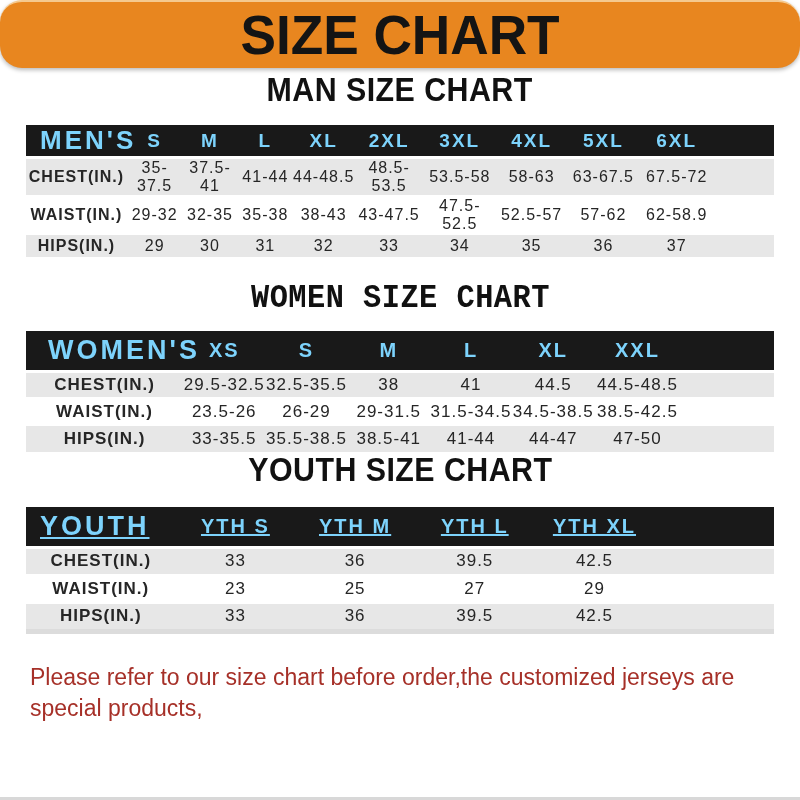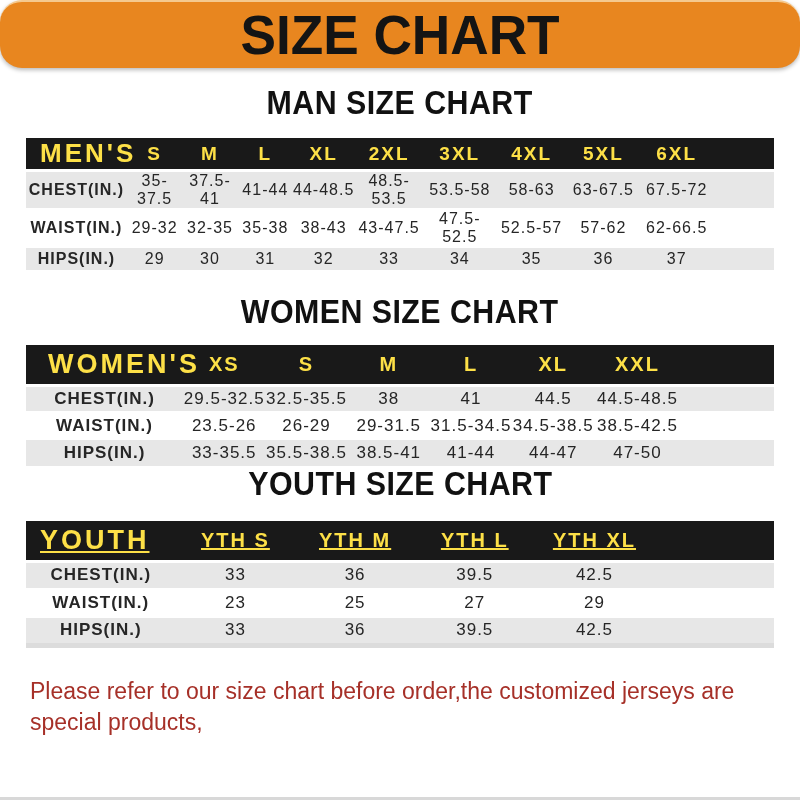--- a/index.html
+++ b/index.html
@@ -26,32 +26,32 @@
   .banner-title{
     display:inline-block;transform:scaleX(.95);transform-origin:center;
     font-size:56px;font-weight:700;letter-spacing:0px;color:#141414;line-height:1;
   }
   
   h2{margin:0;text-align:center;line-height:36px;}
   h2 .condense{
     display:inline-block;transform:scaleX(.92);transform-origin:center;
     font-size:33px;font-weight:700;letter-spacing:0.5px;color:#111;
   }
-  #sec-men h2{margin-top:17px;}
-  #sec-women h2{margin-top:24px;}
+  #sec-men h2{margin-top:4px;}
+  #sec-women h2{margin-top:24px;font-family:Liberation Mono, monospace;}
   #sec-youth h2{}
   
   table.sizetable{
     width:748px;margin:0 auto;border-collapse:collapse;table-layout:fixed;
   }
   #sec-men table{margin-top:14px;}
   #sec-women table{margin-top:12px;}
   #sec-youth table{margin-top:16px;border-bottom:5px solid #dcdcdc;}
   thead th{
-    background:var(--bar);color:#fde047;font-weight:700;text-align:center;
+    background:var(--bar);color:#7dd3fc;font-weight:700;text-align:center;
     border-bottom:3px solid #fff;letter-spacing:2px;padding:0;
   }
   thead th.corner{text-align:left;padding-left:14px;letter-spacing:3px;}
   tbody td{
     text-align:center;color:#262626;letter-spacing:1px;padding:0;
   }
   tbody tr:nth-child(odd) td{background:var(--stripe);}
   tbody tr:nth-child(even) td{background:#fff;}
   tbody tr + tr td{border-top:2px solid #fff;}
   tbody td.rowlabel{font-weight:700;}
@@ -131,21 +131,21 @@
         <tr>
           <td class="rowlabel">WAIST(IN.)</td>
           <td>29-32</td>
           <td>32-35</td>
           <td>35-38</td>
           <td>38-43</td>
           <td>43-47.5</td>
           <td>47.5-52.5</td>
           <td>52.5-57</td>
           <td>57-62</td>
-          <td>62-66.5</td>
+          <td>62-58.9</td>
           <td></td>
         </tr>
         <tr>
           <td class="rowlabel">HIPS(IN.)</td>
           <td>29</td>
           <td>30</td>
           <td>31</td>
           <td>32</td>
           <td>33</td>
           <td>34</td>

